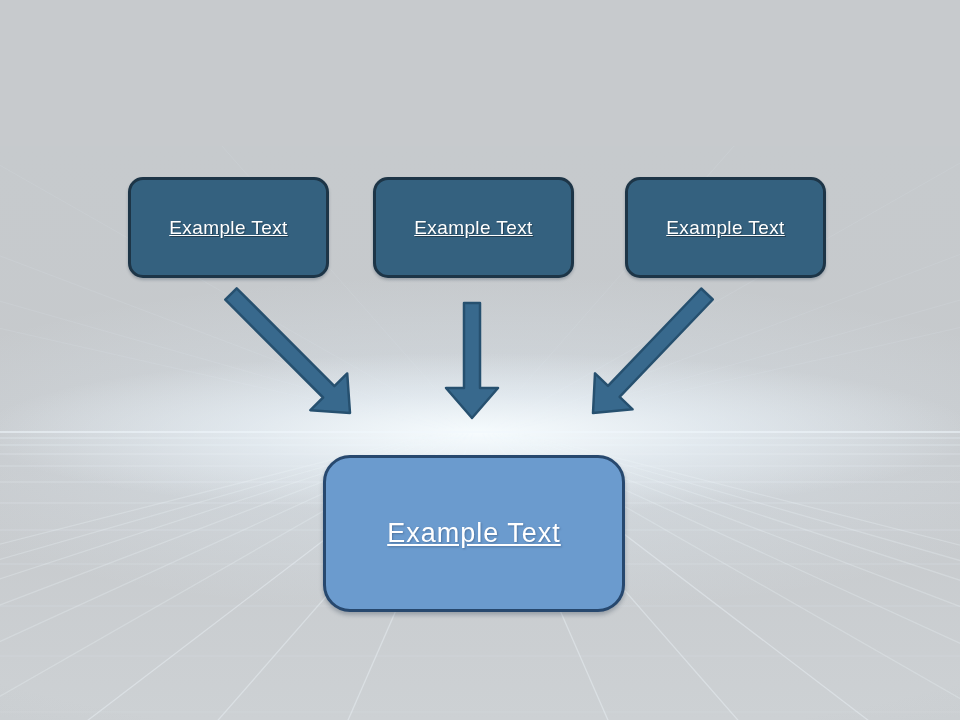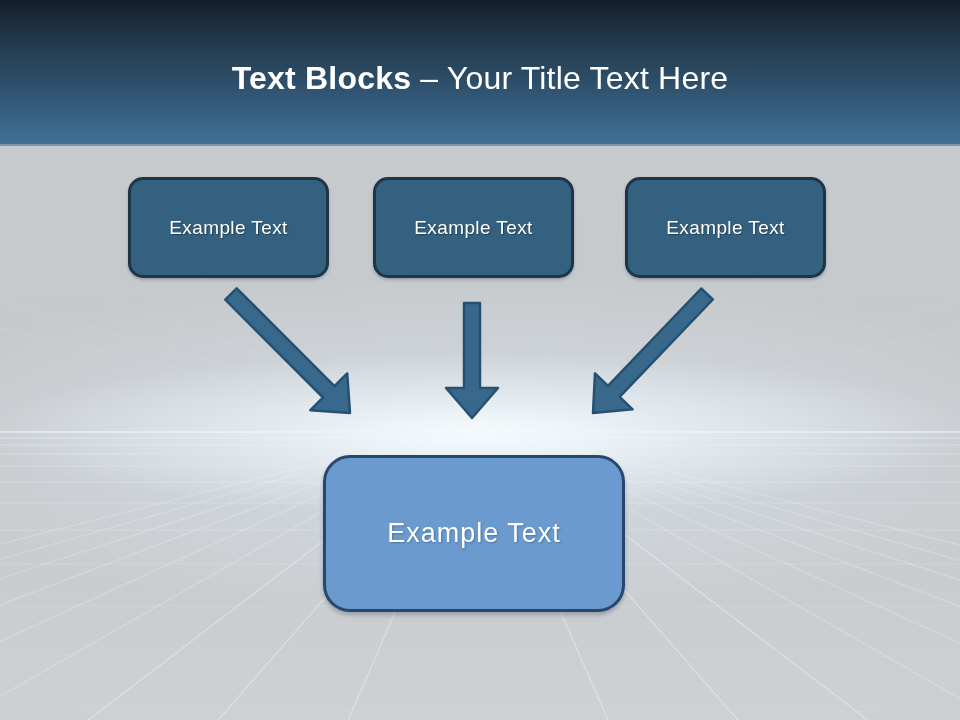--- a/index.html
+++ b/index.html
@@ -43,21 +43,21 @@
   .bg svg{position:absolute; inset:0;}
 
   
   .arrows{position:absolute; left:0; top:0; z-index:2;}
   .arrow{fill:var(--arrow-fill); stroke:var(--arrow-border); stroke-width:2.5; stroke-linejoin:round;}
 
   
   .block{
     position:absolute; z-index:3; box-sizing:border-box;
     display:flex; align-items:center; justify-content:center;
-    color:#fff; text-align:center;
+    color:#fff; text-align:center;text-decoration:underline;
   }
   .block.source{
     width:201px; height:101px; top:177px;
     background:var(--source-fill);
     border:3px solid var(--source-border);
     border-radius:15px;
     font-size:19px; letter-spacing:.4px;
     text-shadow:1px 1px 1px rgba(0,0,0,.35);
     box-shadow:0 2px 3px rgba(20,40,60,.25);
   }
@@ -70,26 +70,20 @@
     font-size:27px; letter-spacing:1px;
     text-shadow:1px 1px 2px rgba(30,50,80,.35);
     box-shadow:0 3px 4px rgba(20,40,60,.28);
   }
 </style>
 </head>
 <body>
 
 <div class="slide">
 
-  <div class="header">
-    <h1 class="title"><span class="bold">Text Blocks</span>
-      <span>–</span>
-      <span>Your Title Text Here</span>
-    </h1>
-  </div>
 
   <div class="bg">
     <svg id="bg-svg" width="960" height="574" viewBox="0 0 960 574">
         <line x1="-40" y1="286" x2="1000" y2="286" stroke="#f0f7fd" stroke-opacity="0.55" stroke-width="2"></line>
         <line x1="433" y1="288" x2="-872" y2="620" stroke="#f0f7fd" stroke-opacity="0.26" stroke-width="1.3"></line>
         <line x1="438" y1="288" x2="-722" y2="620" stroke="#f0f7fd" stroke-opacity="0.26" stroke-width="1.3"></line>
         <line x1="443" y1="288" x2="-572" y2="620" stroke="#f0f7fd" stroke-opacity="0.26" stroke-width="1.3"></line>
         <line x1="448" y1="288" x2="-422" y2="620" stroke="#f0f7fd" stroke-opacity="0.26" stroke-width="1.3"></line>
         <line x1="453" y1="288" x2="-272" y2="620" stroke="#f0f7fd" stroke-opacity="0.26" stroke-width="1.3"></line>
         <line x1="458" y1="288" x2="-122" y2="620" stroke="#f0f7fd" stroke-opacity="0.26" stroke-width="1.3"></line>

